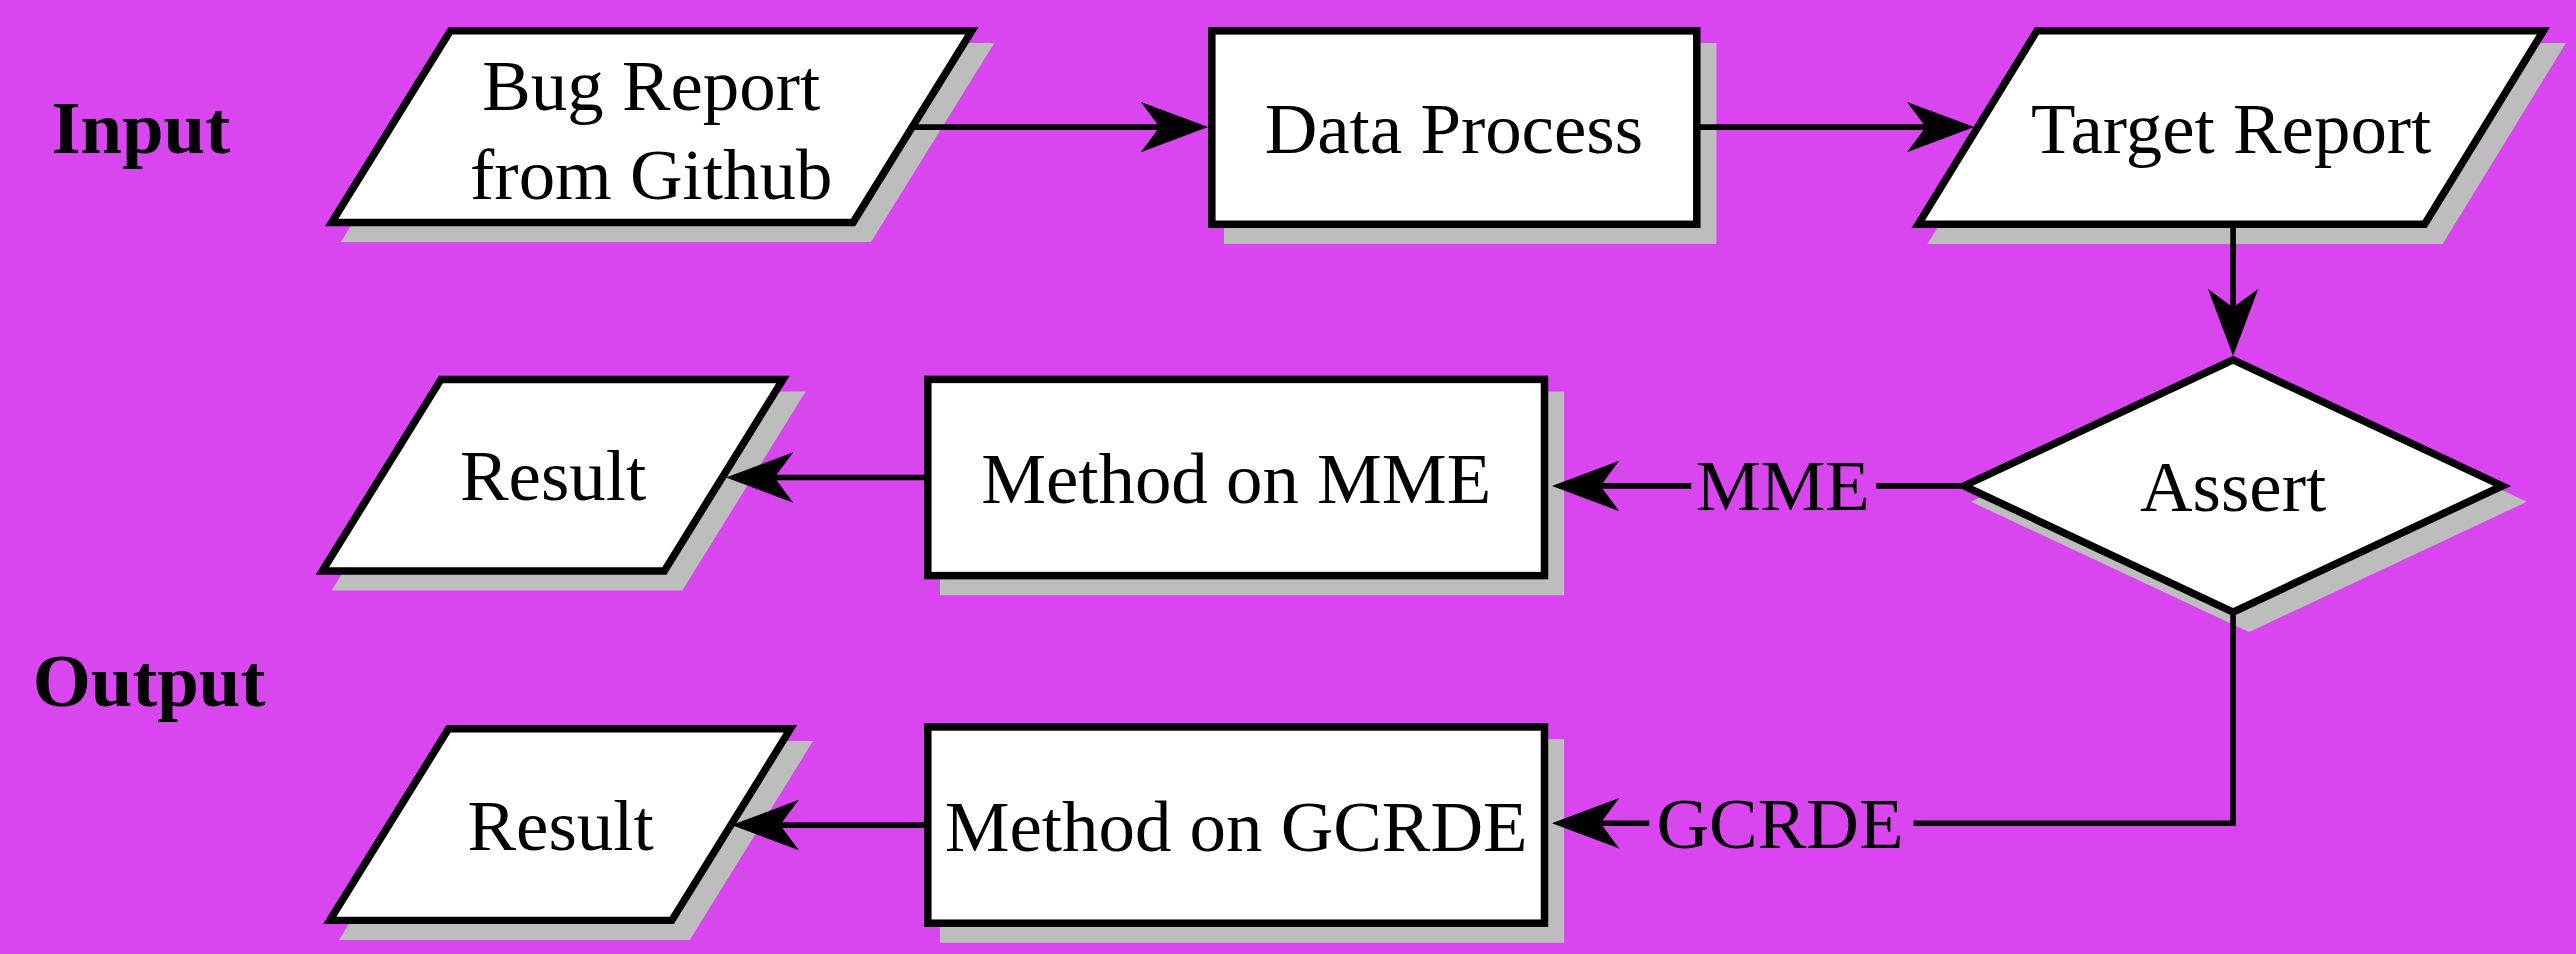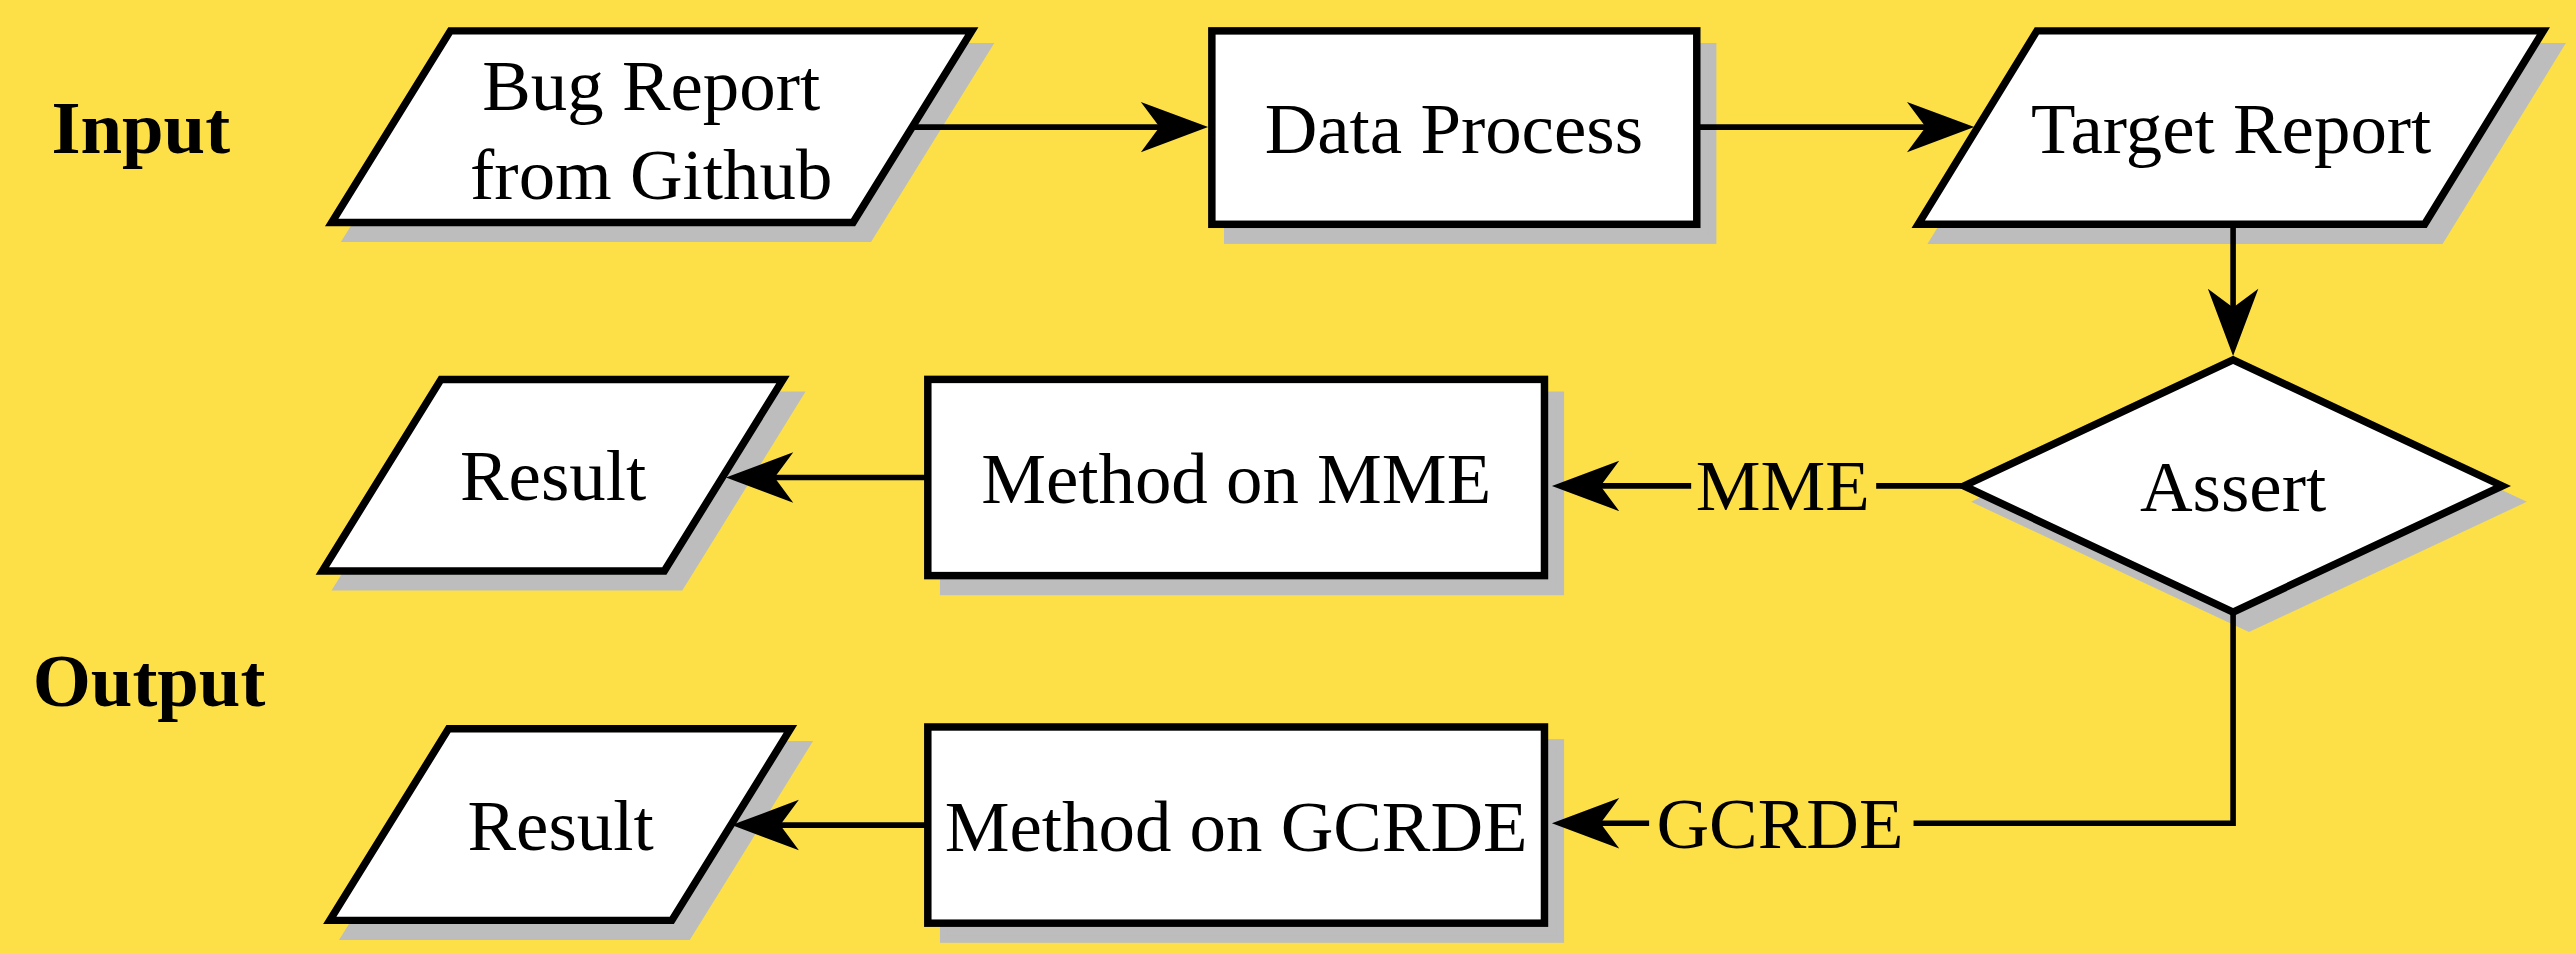--- a/index.html
+++ b/index.html
@@ -4,21 +4,21 @@
 <style>
   html, body {
     margin: 0;
     padding: 0;
     background: #ffffff;
   }
   .stage {
     position: relative;
     width: 2576px;
     height: 955px;
-    background: #fde047;
+    background: #d946ef;
     overflow: hidden;
     text-align: right;
   }
   svg.flowchart {
     display: block;
     width: 2576px;
     height: 955px;
   }
   .shape {
     fill: #ffffff;

